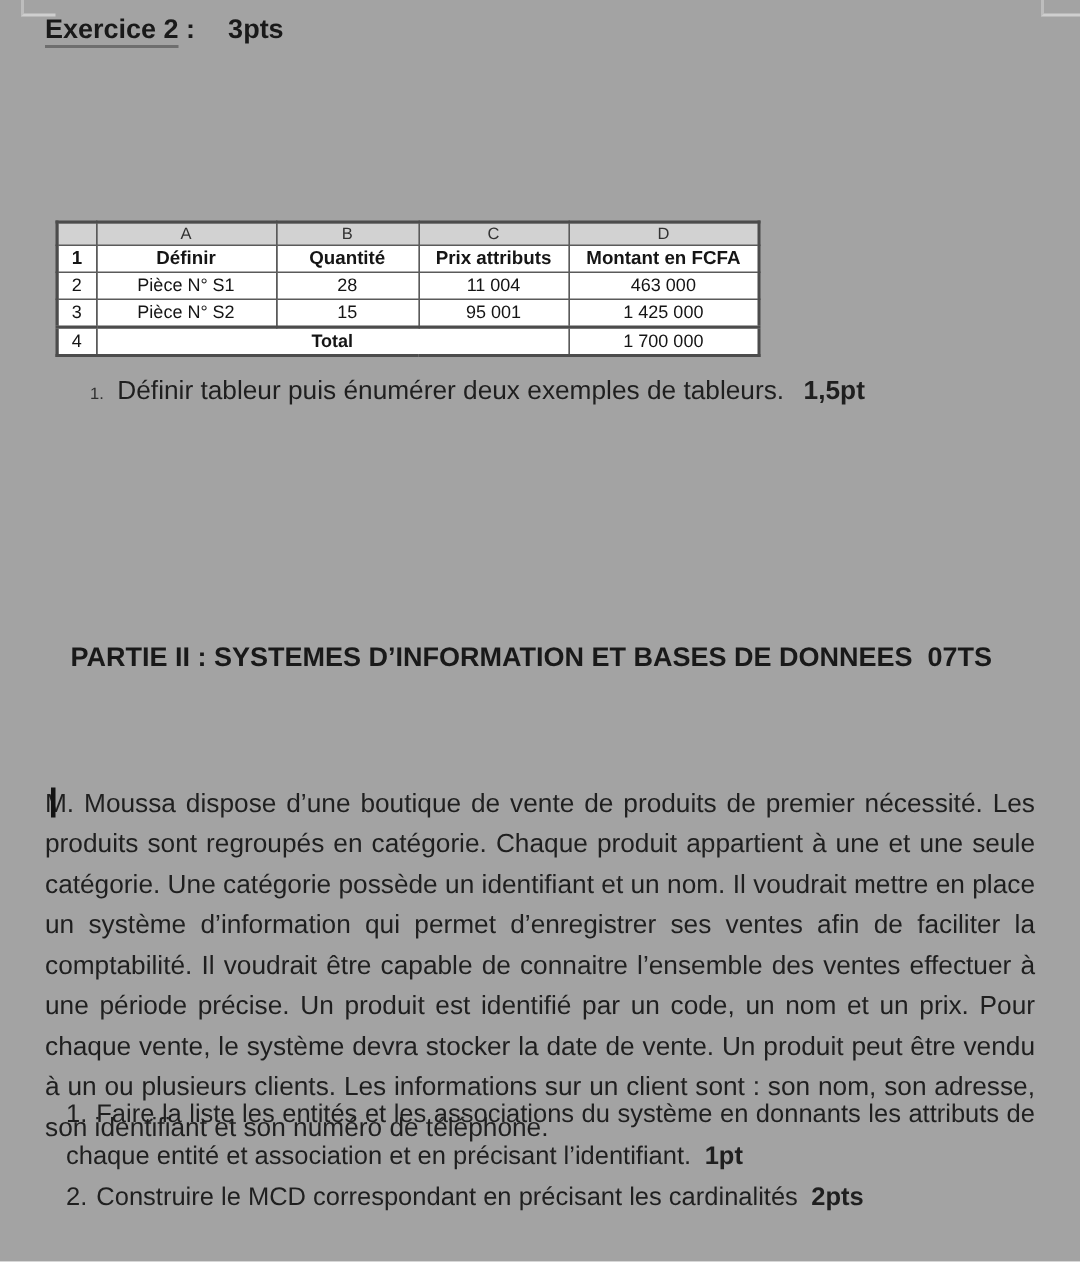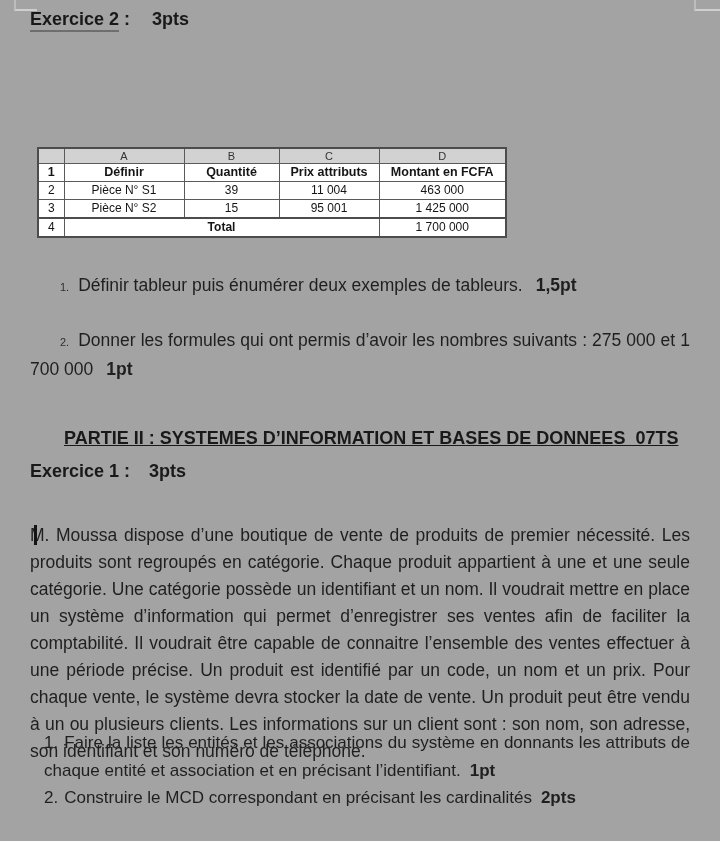--- a/index.html
+++ b/index.html
@@ -26,25 +26,25 @@
   #sheet td{border:1px solid #5a5a5a;text-align:center;overflow:hidden;padding:0;
             font-family:"Liberation Sans",sans-serif;color:#151515;}
   #sheet tr.letters td{height:14px;line-height:14px;background:#d2d2d2;font-size:11px;color:#333;}
   #sheet tr.datarow td{height:17px;line-height:17px;font-size:12px;background:#ffffff;}
   #sheet tr.hdr td{font-weight:bold;font-size:12.5px;}
   #sheet td.rownum{font-size:12px;}
   #sheet tr.total-row td{border-top:2px solid #4c4c4c;}
   #sheet tr.total-row td.bold{font-weight:bold;}
 
   #questions{top:247px;font-size:17.5px;line-height:27.5px;}
-  .question{text-align:justify;text-indent:30px;margin-top:25px;}
+  .question{text-align:justify;text-indent:30px;}
   .qnum{font-size:11px;color:#2f2f2f;margin-right:9px;}
   .pts{font-weight:bold;margin-left:13px;}
 
-  #heading2{top:428px;left:64px;width:645px;text-decoration:underline;}
+  #heading2{top:428px;left:47px;width:645px;}
   #ex1{top:461px;}
   #ex1 .pts-gap{margin-left:14px;}
 
   #para2{top:522px;}
   .caret{position:absolute;left:4px;top:3px;width:3px;height:20px;background:#141414;}
 
   #tasks{top:729px;left:44px;width:646px;font-size:17px;line-height:27.5px;}
   .task{text-align:justify;}
   .task .pts{margin-left:9px;}
   .tasknum{margin-right:6px;}
@@ -79,47 +79,45 @@
     <tr class="datarow hdr">
       <td class="rownum">1</td>
       <td>Définir</td>
       <td>Quantité</td>
       <td>Prix attributs</td>
       <td>Montant en FCFA</td>
     </tr>
     <tr class="datarow">
       <td class="rownum">2</td>
       <td>Pièce N° S1</td>
-      <td>39</td>
+      <td>28</td>
       <td>11 004</td>
       <td>463 000</td>
     </tr>
     <tr class="datarow">
       <td class="rownum">3</td>
       <td>Pièce N° S2</td>
       <td>15</td>
       <td>95 001</td>
       <td>1 425 000</td>
     </tr>
     <tr class="datarow total-row">
       <td class="rownum">4</td>
       <td colspan="3" class="bold">Total</td>
       <td>1 700 000</td>
     </tr>
   </tbody>
     </table>
 
   <div class="blk" id="questions">
     <div class="question"><span class="qnum">1.</span><span>Définir tableur puis énumérer deux exemples de tableurs.</span><span class="pts">1,5pt</span></div>
-    <div class="question"><span class="qnum">2.</span><span>Donner les formules qui ont permis d’avoir les nombres suivants : 275 000 et 1 700 000</span><span class="pts">1pt</span></div>
   </div>
 
   <div class="blk h-line" id="heading2">PARTIE II : SYSTEMES D’INFORMATION ET BASES DE DONNEES  07TS</div>
 
-  <div class="blk h-line" id="ex1"><span>Exercice 1 : </span><span class="pts-gap">3pts</span></div>
 
   <div class="blk para" id="para2">
     <span class="caret"></span>
     <span>M. Moussa dispose d’une boutique de vente de produits de premier nécessité. Les produits sont regroupés en catégorie. Chaque produit appartient à une et une seule catégorie. Une catégorie possède un identifiant et un nom. Il voudrait mettre en place un système d’information qui permet d’enregistrer ses ventes afin de faciliter la comptabilité. Il voudrait être capable de connaitre l’ensemble des ventes effectuer à une période précise. Un produit est identifié par un code, un nom et un prix. Pour chaque vente, le système devra stocker la date de vente. Un produit peut être vendu à un ou plusieurs clients. Les informations sur un client sont : son nom, son adresse, son identifiant et son numéro de téléphone.</span>
   </div>
 
   <div class="blk" id="tasks">
     <div class="task"><span class="tasknum">1.</span><span>Faire la liste les entités et les associations du système en donnants les attributs de chaque entité et association et en précisant l’identifiant.</span><span class="pts">1pt</span></div>
     <div class="task"><span class="tasknum">2.</span><span>Construire le MCD correspondant en précisant les cardinalités</span><span class="pts">2pts</span></div>
   </div>

